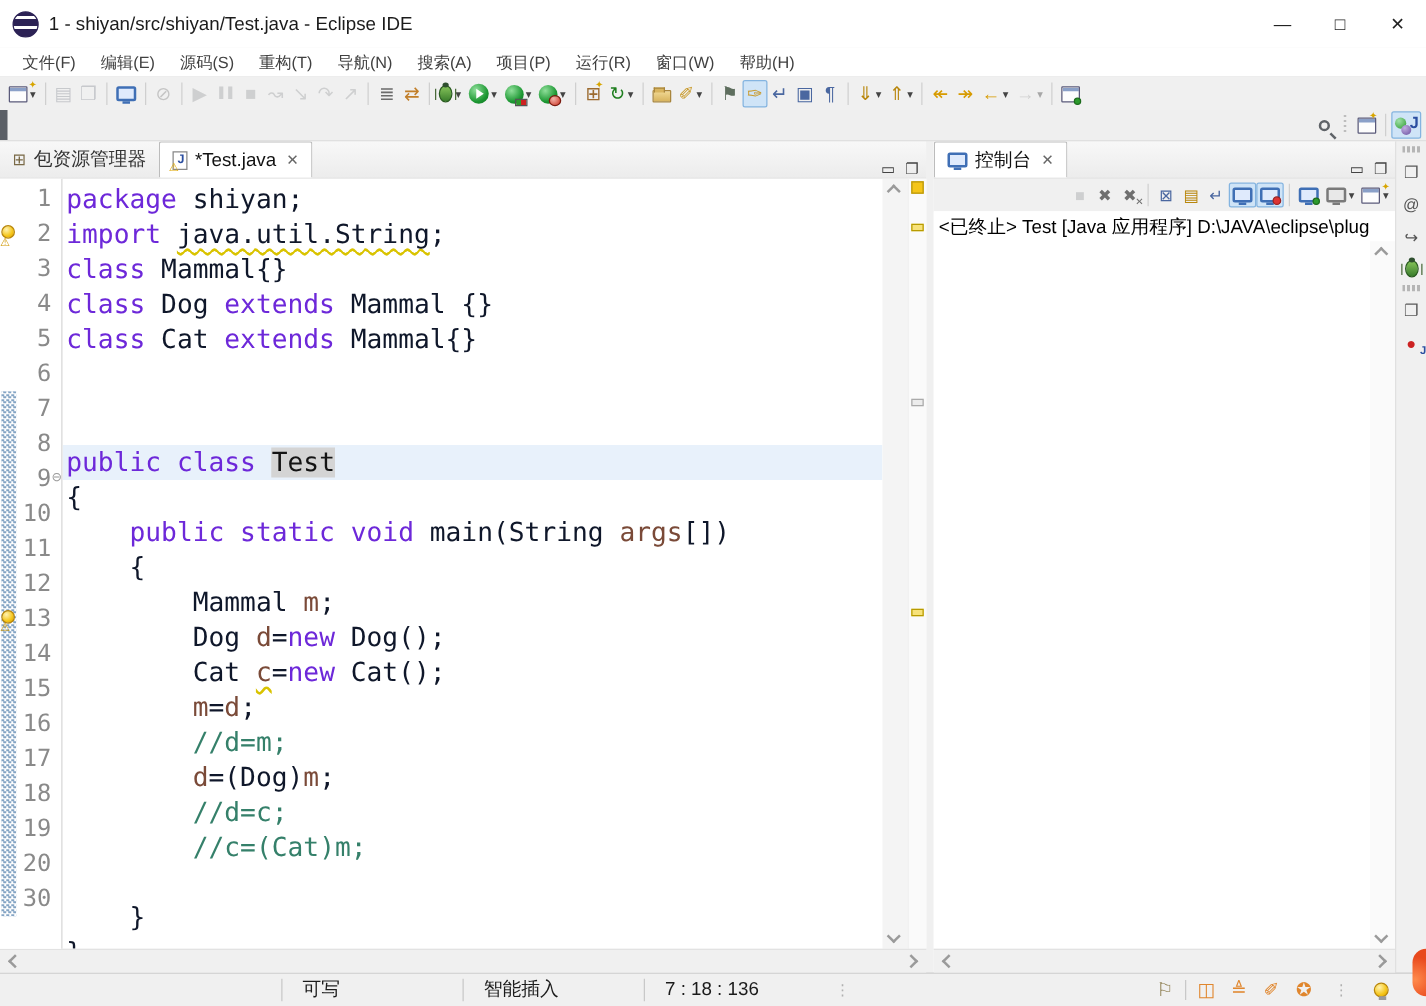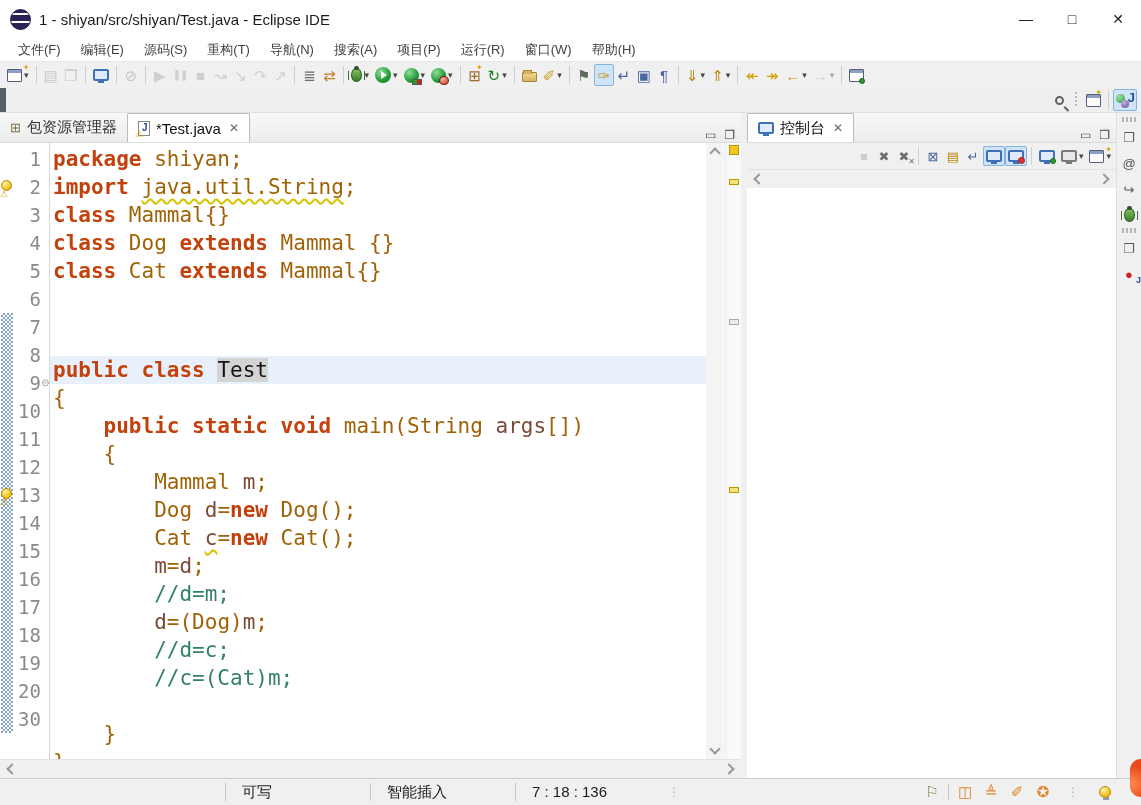--- a/index.html
+++ b/index.html
@@ -94,22 +94,22 @@
   .ann { width:14px; flex:none; position:relative; height:100%; }
   .bulb-ic { position:absolute; left:1px; top:7px; width:11px; height:11px; border-radius:50%; background:radial-gradient(circle at 35% 30%,#fff2b0,#f5c518 60%,#d99e00); border:1px solid #b8860b; }
   .wtri { position:absolute; left:0px; bottom:2px; font-size:9px; color:#cf9700; z-index:2; }
   .lnum { width:27px; flex:none; text-align:right; font-family:"DejaVu Sans Mono",monospace; font-size:19px; color:#8a8a8a; }
   .fold { width:9px; flex:none; font-size:10px; color:#9a9a9a; line-height:1; text-align:center; }
   #range-ind { position:absolute; left:1px; width:12px;
      background:repeating-conic-gradient(#6e94ba 0% 25%, #ffffff 0% 50%) 0 0/4px 4px; opacity:.85; }
   #code { flex:1; padding-top:2px; overflow:hidden; position:relative; }
   .cline { height:28px; line-height:28px; white-space:pre; font-family:"DejaVu Sans Mono",monospace; font-size:21px; padding-left:3px; }
   .cline.current { background:#e8f1fb;margin-top:43px; }
-  .sp { color:#a16207;text-align:center; }
-  .sk { color:#c2410c; font-weight:bold; }
+  .sp { color:#0f172a;text-align:center; }
+  .sk { color:#6d28d9; font-weight:normal; }
   .sv { color:#7a4a38; }
   .sc { color:#35806a; }
   .socc { background:#d4d4d4; color:#141414; }
   .swu { text-decoration:underline; text-decoration-style:wavy; text-decoration-color:#d9c300; text-underline-offset:4px; }
 
   #vscroll { width:20px; flex:none; background:#f4f4f4; position:relative; }
   #ruler { width:15px; flex:none; background:#fafafa; position:relative; border-left:1px solid #eee; }
   .corner-sq { position:absolute; top:2px; left:2px; width:10px; height:10px; background:#f5c518; border:1px solid #b8960b; }
   .ov-marker { position:absolute; left:2px; width:10px; height:6px; }
   .ov-warning { background:#f7e27a; border:1px solid #b89b00; }
@@ -578,20 +578,27 @@
               <span class="shape shape-monitor gray"></span>
               <span class="dd">▾</span>
             </div>
             <div class="tbtn">
               <span class="shape shape-window"></span>
               <span class="star">✦</span>
               <span class="dd">▾</span>
             </div>
           </div>
         </div>
+      <div id="console-body">
+        <div id="console-label">&lt;已终止&gt; Test [Java 应用程序] D:\JAVA\eclipse\plug</div>
+        <div id="console-vscroll">
+          <span class="chev u"></span>
+          <span class="chev d"></span>
+        </div>
+      </div>
       <div class="hscroll">
         <span class="chev l"></span>
         <span class="chev r"></span>
       </div>
     </div>
 
     <div id="right-strip">
       <div class="strip-dots"></div>
     <div class="strip-btn">
           <span class="glyph" style="color: rgb(90, 90, 90);">❐</span>

